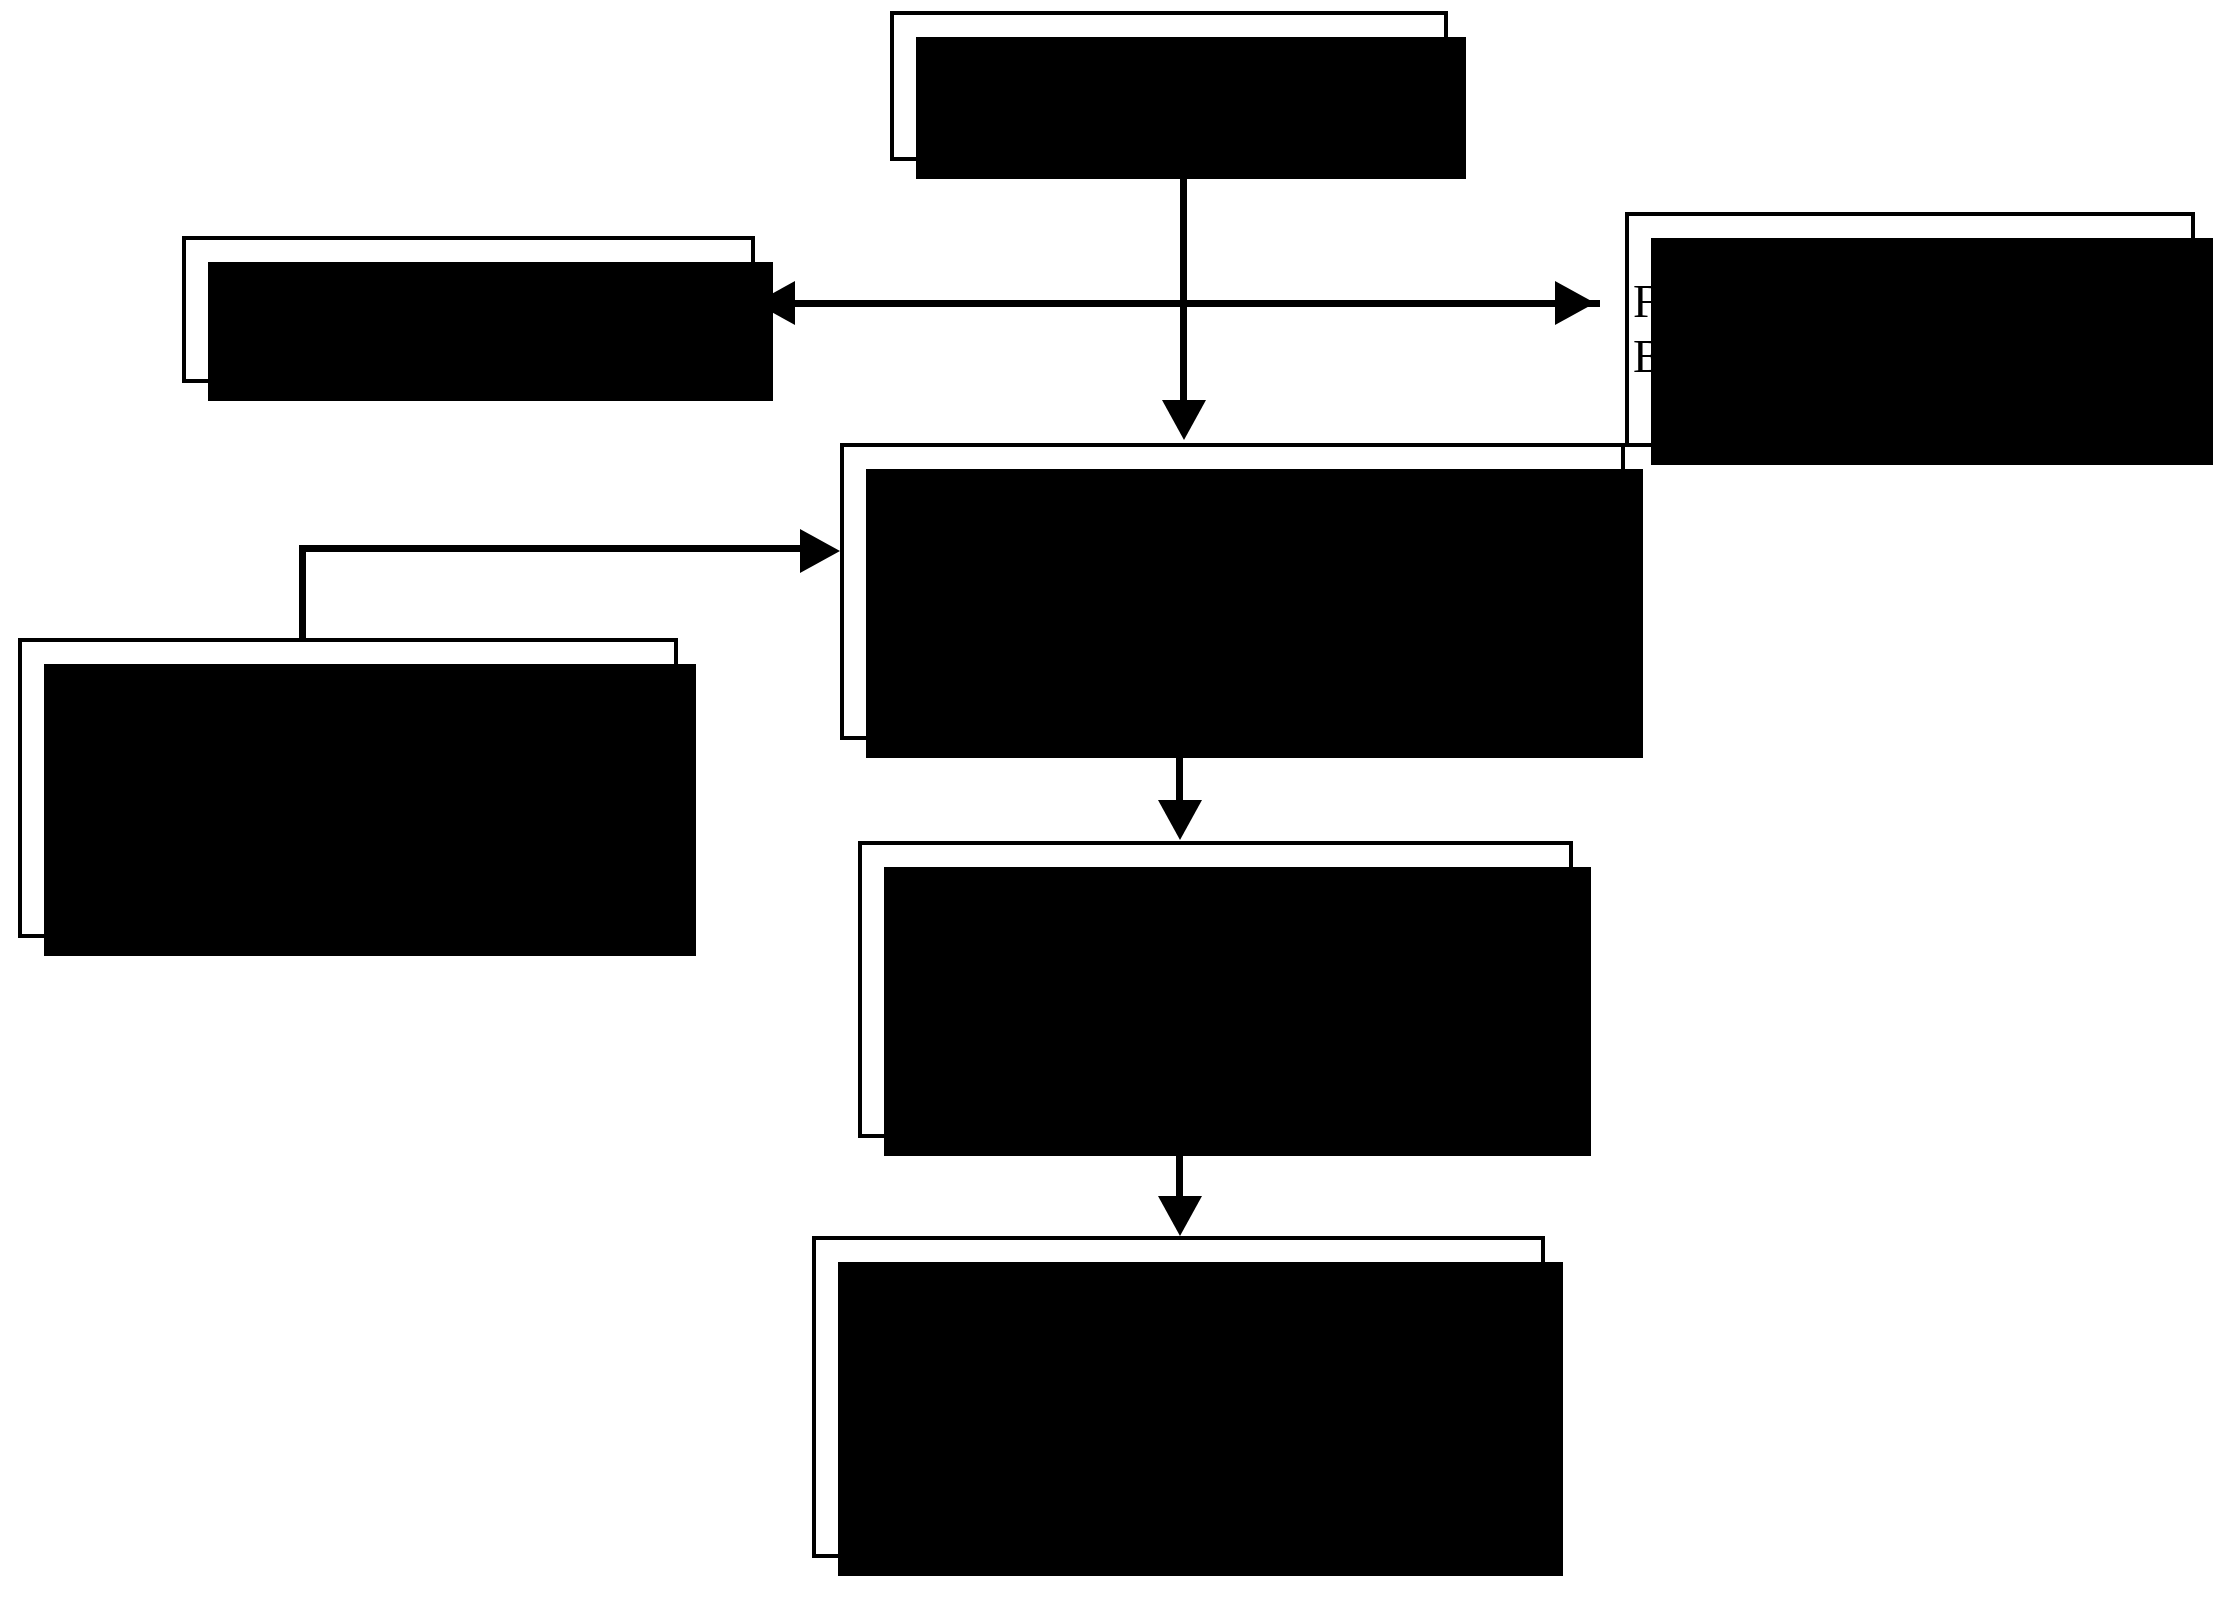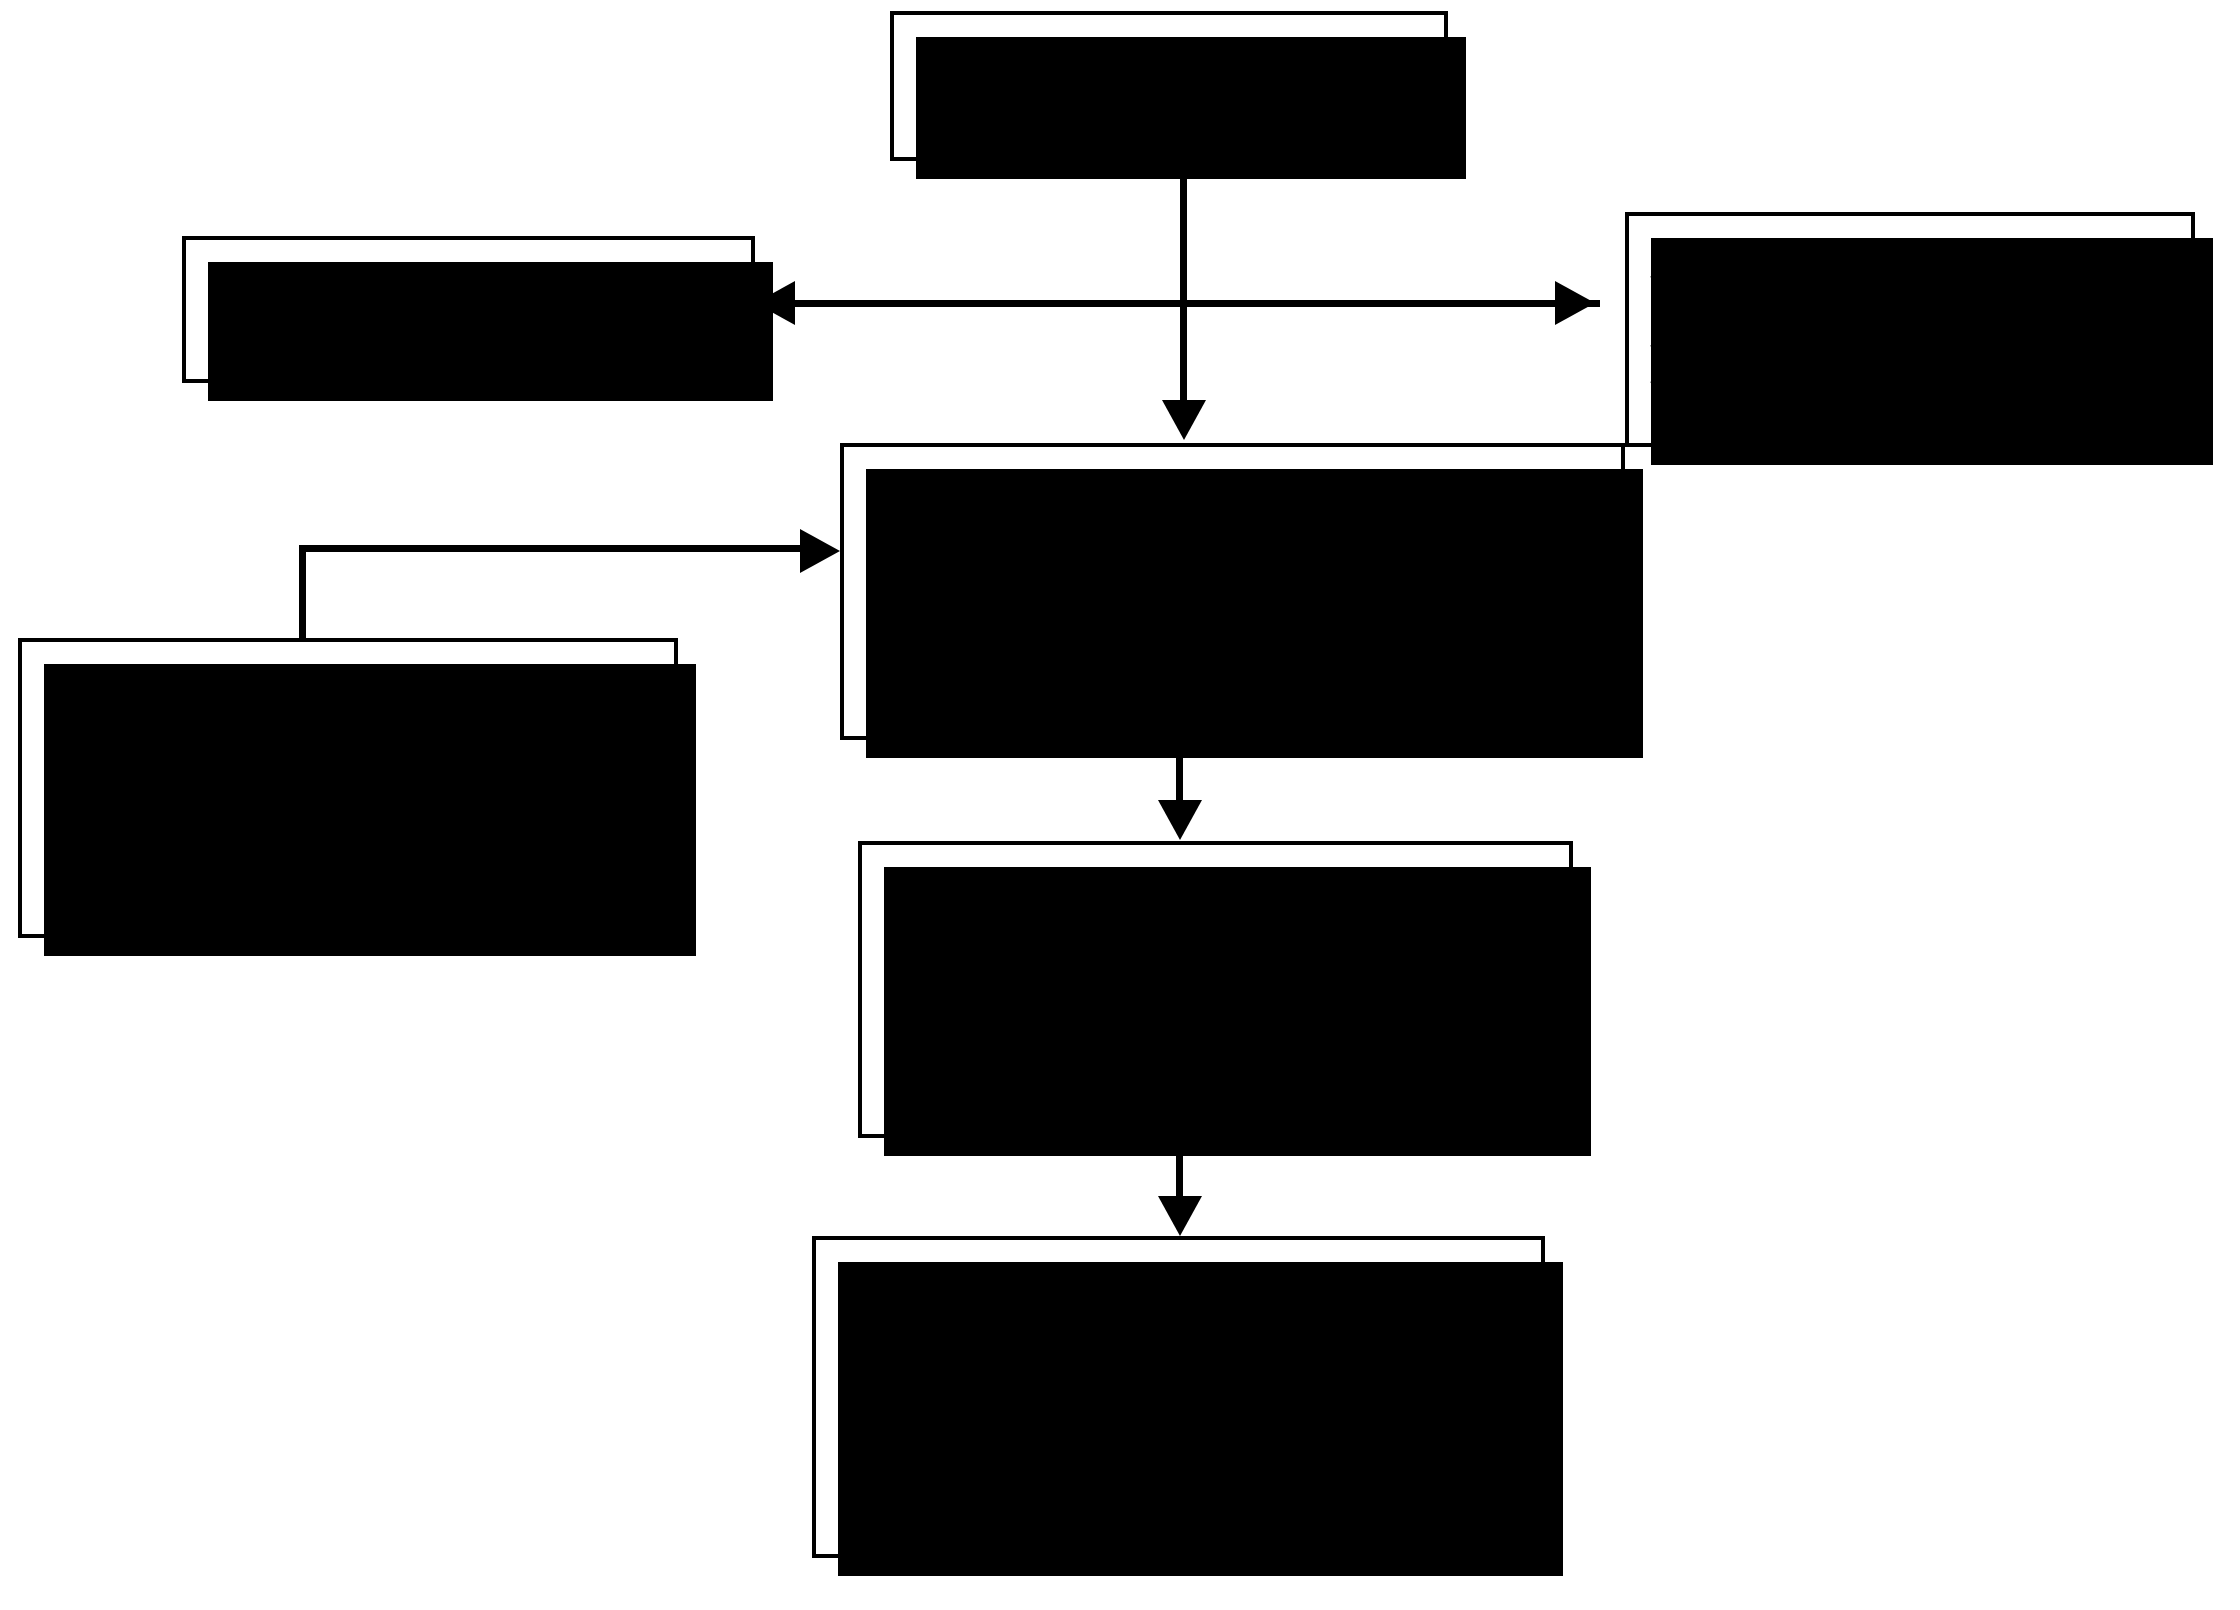--- a/index.html
+++ b/index.html
@@ -120,21 +120,21 @@
   <div class="node" style="left:182px; top:236px; width:573px; height:147px;">
     <div class="shadow"></div>
     <div class="vcenter">
       <div class="label center-label" style="font-size:58px;">Data Ingestion</div>
     </div>
   </div>
 
   <div class="node" style="left:1625px; top:212px; width:570px; height:235px;">
     <div class="shadow"></div>
     <div class="vcenter left">
-      <div class="label left-label" style="font-size:58px; padding-left:20px;">Feature
+      <div class="label left-label" style="font-size:46px; padding-left:4px;">Feature
 Engineering</div>
     </div>
   </div>
 
   <div class="node" style="left:840px; top:443px; width:785px; height:297px;">
     <div class="shadow"></div>
     <div class="vcenter">
       <div class="label center-label" style="font-size:58px; width:100%;">Machine learning Model
 &amp;
 Risk Management</div>

